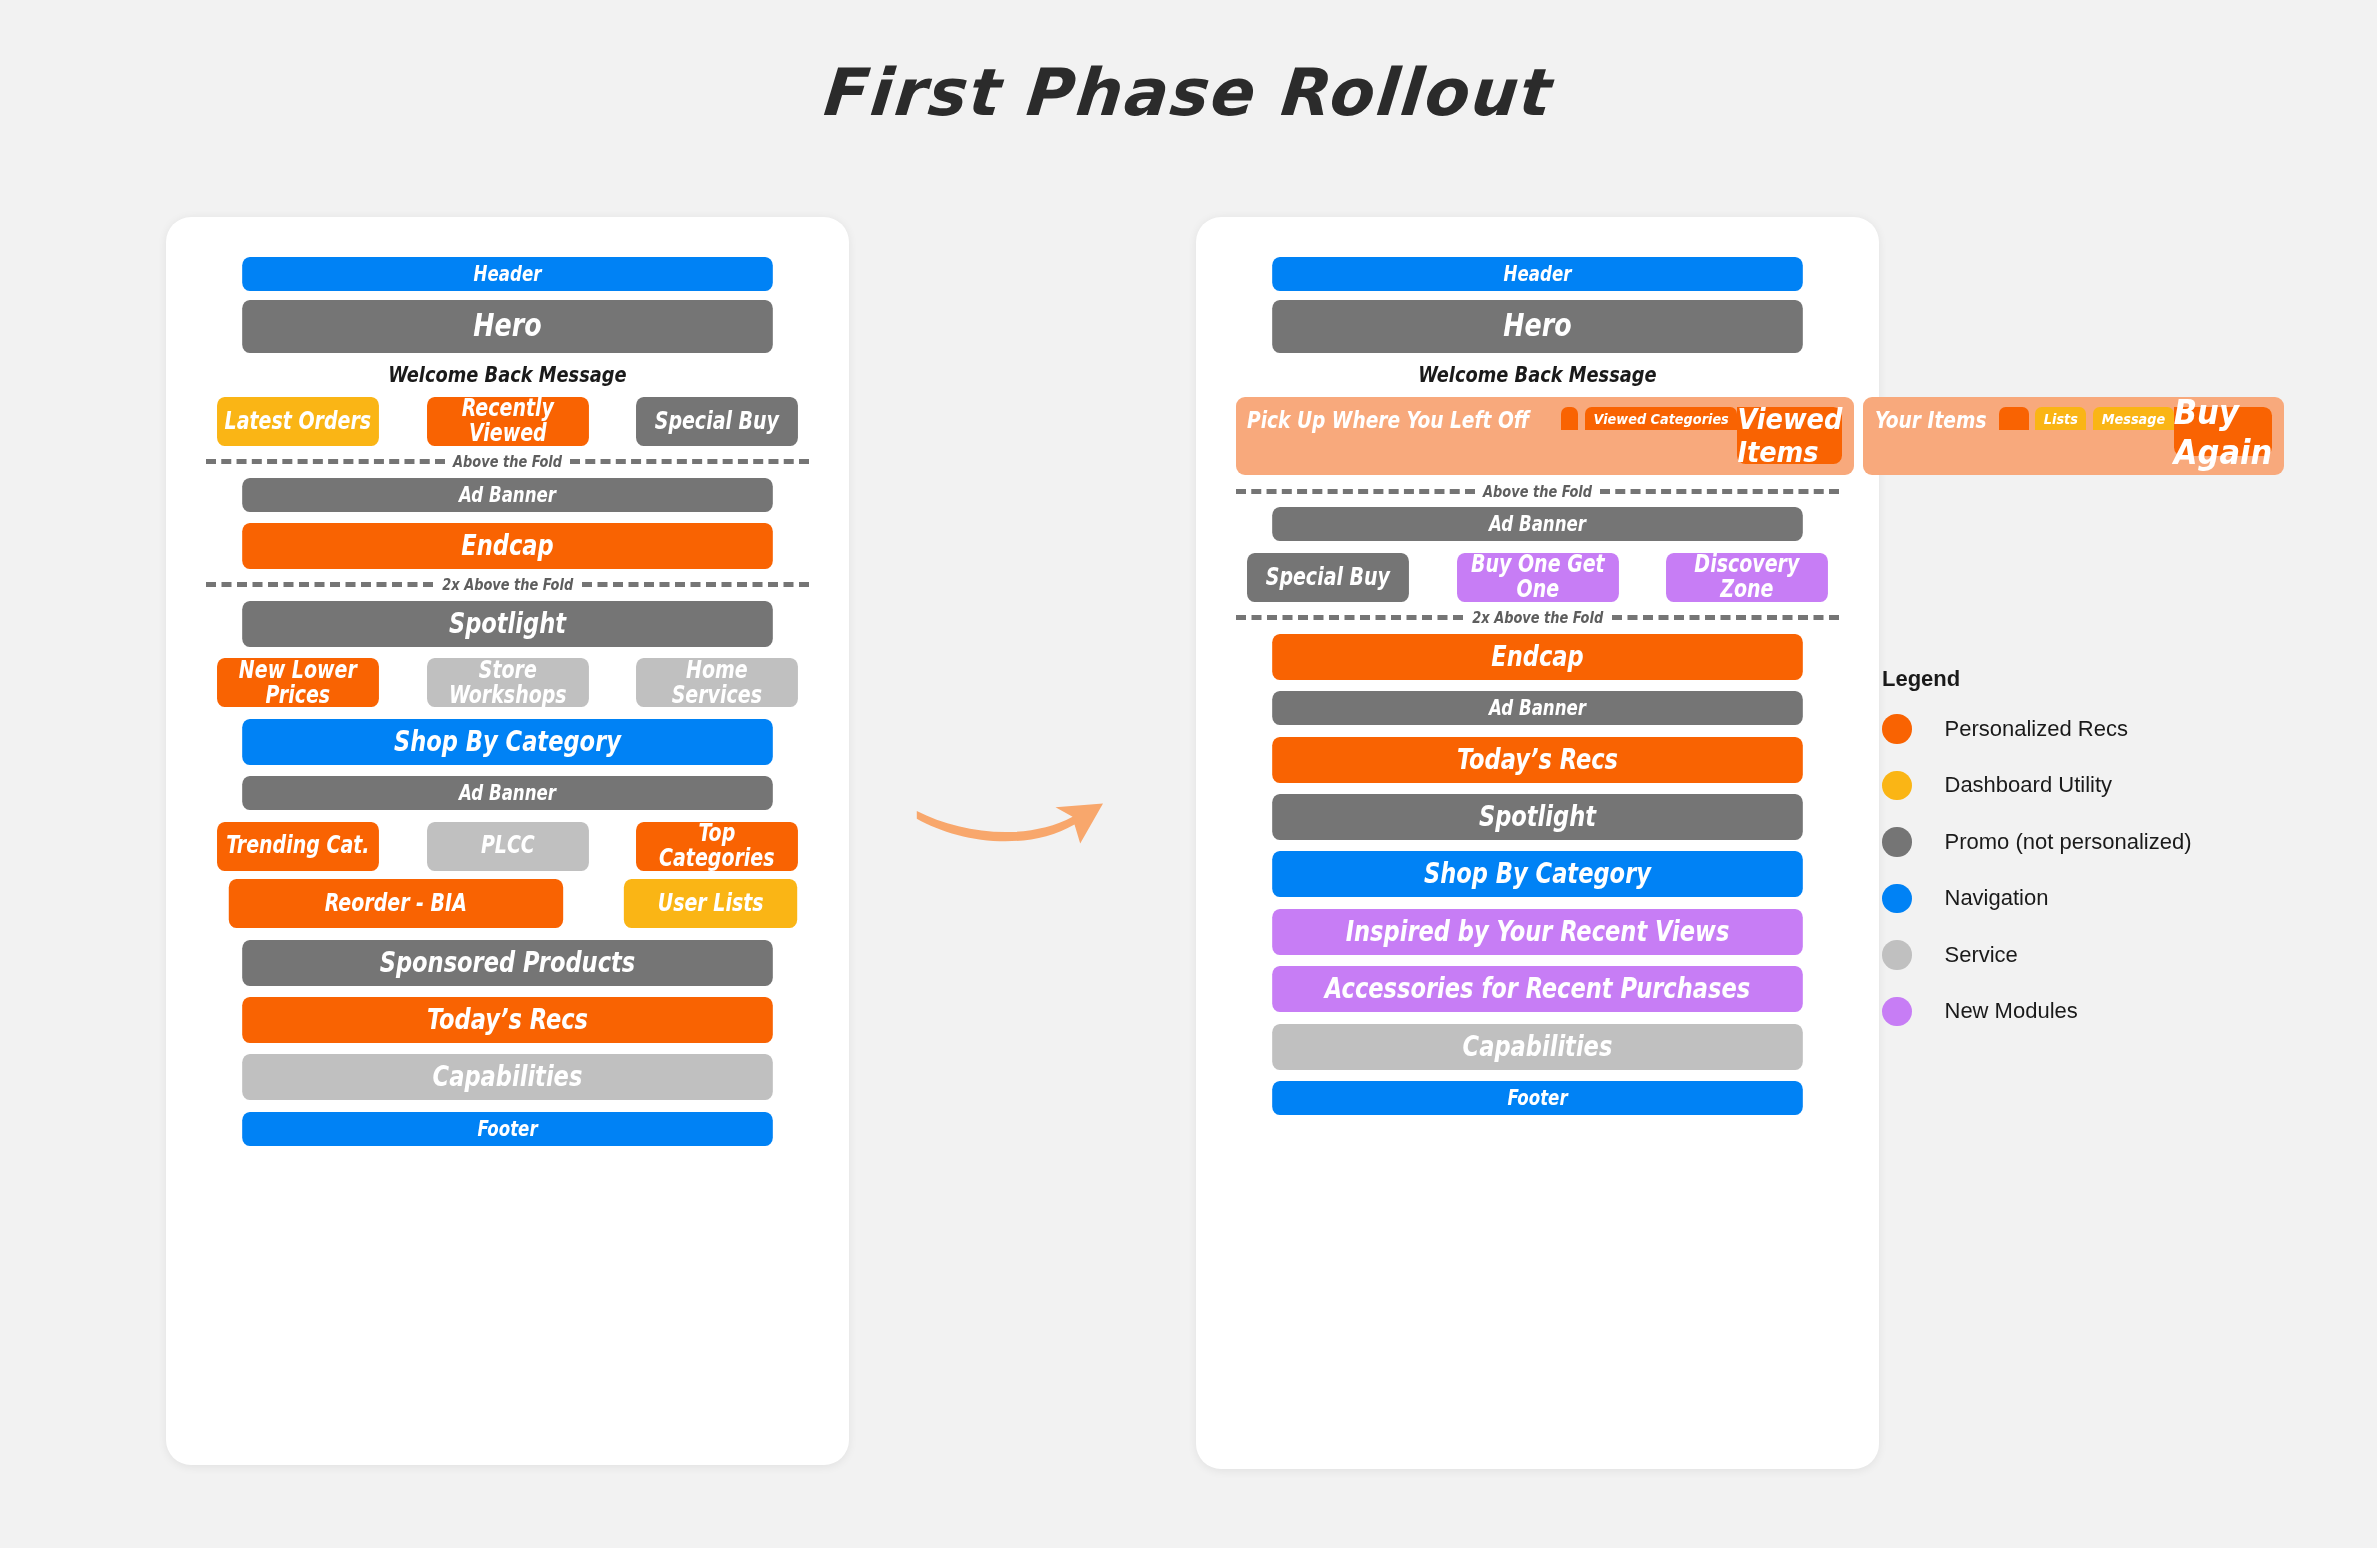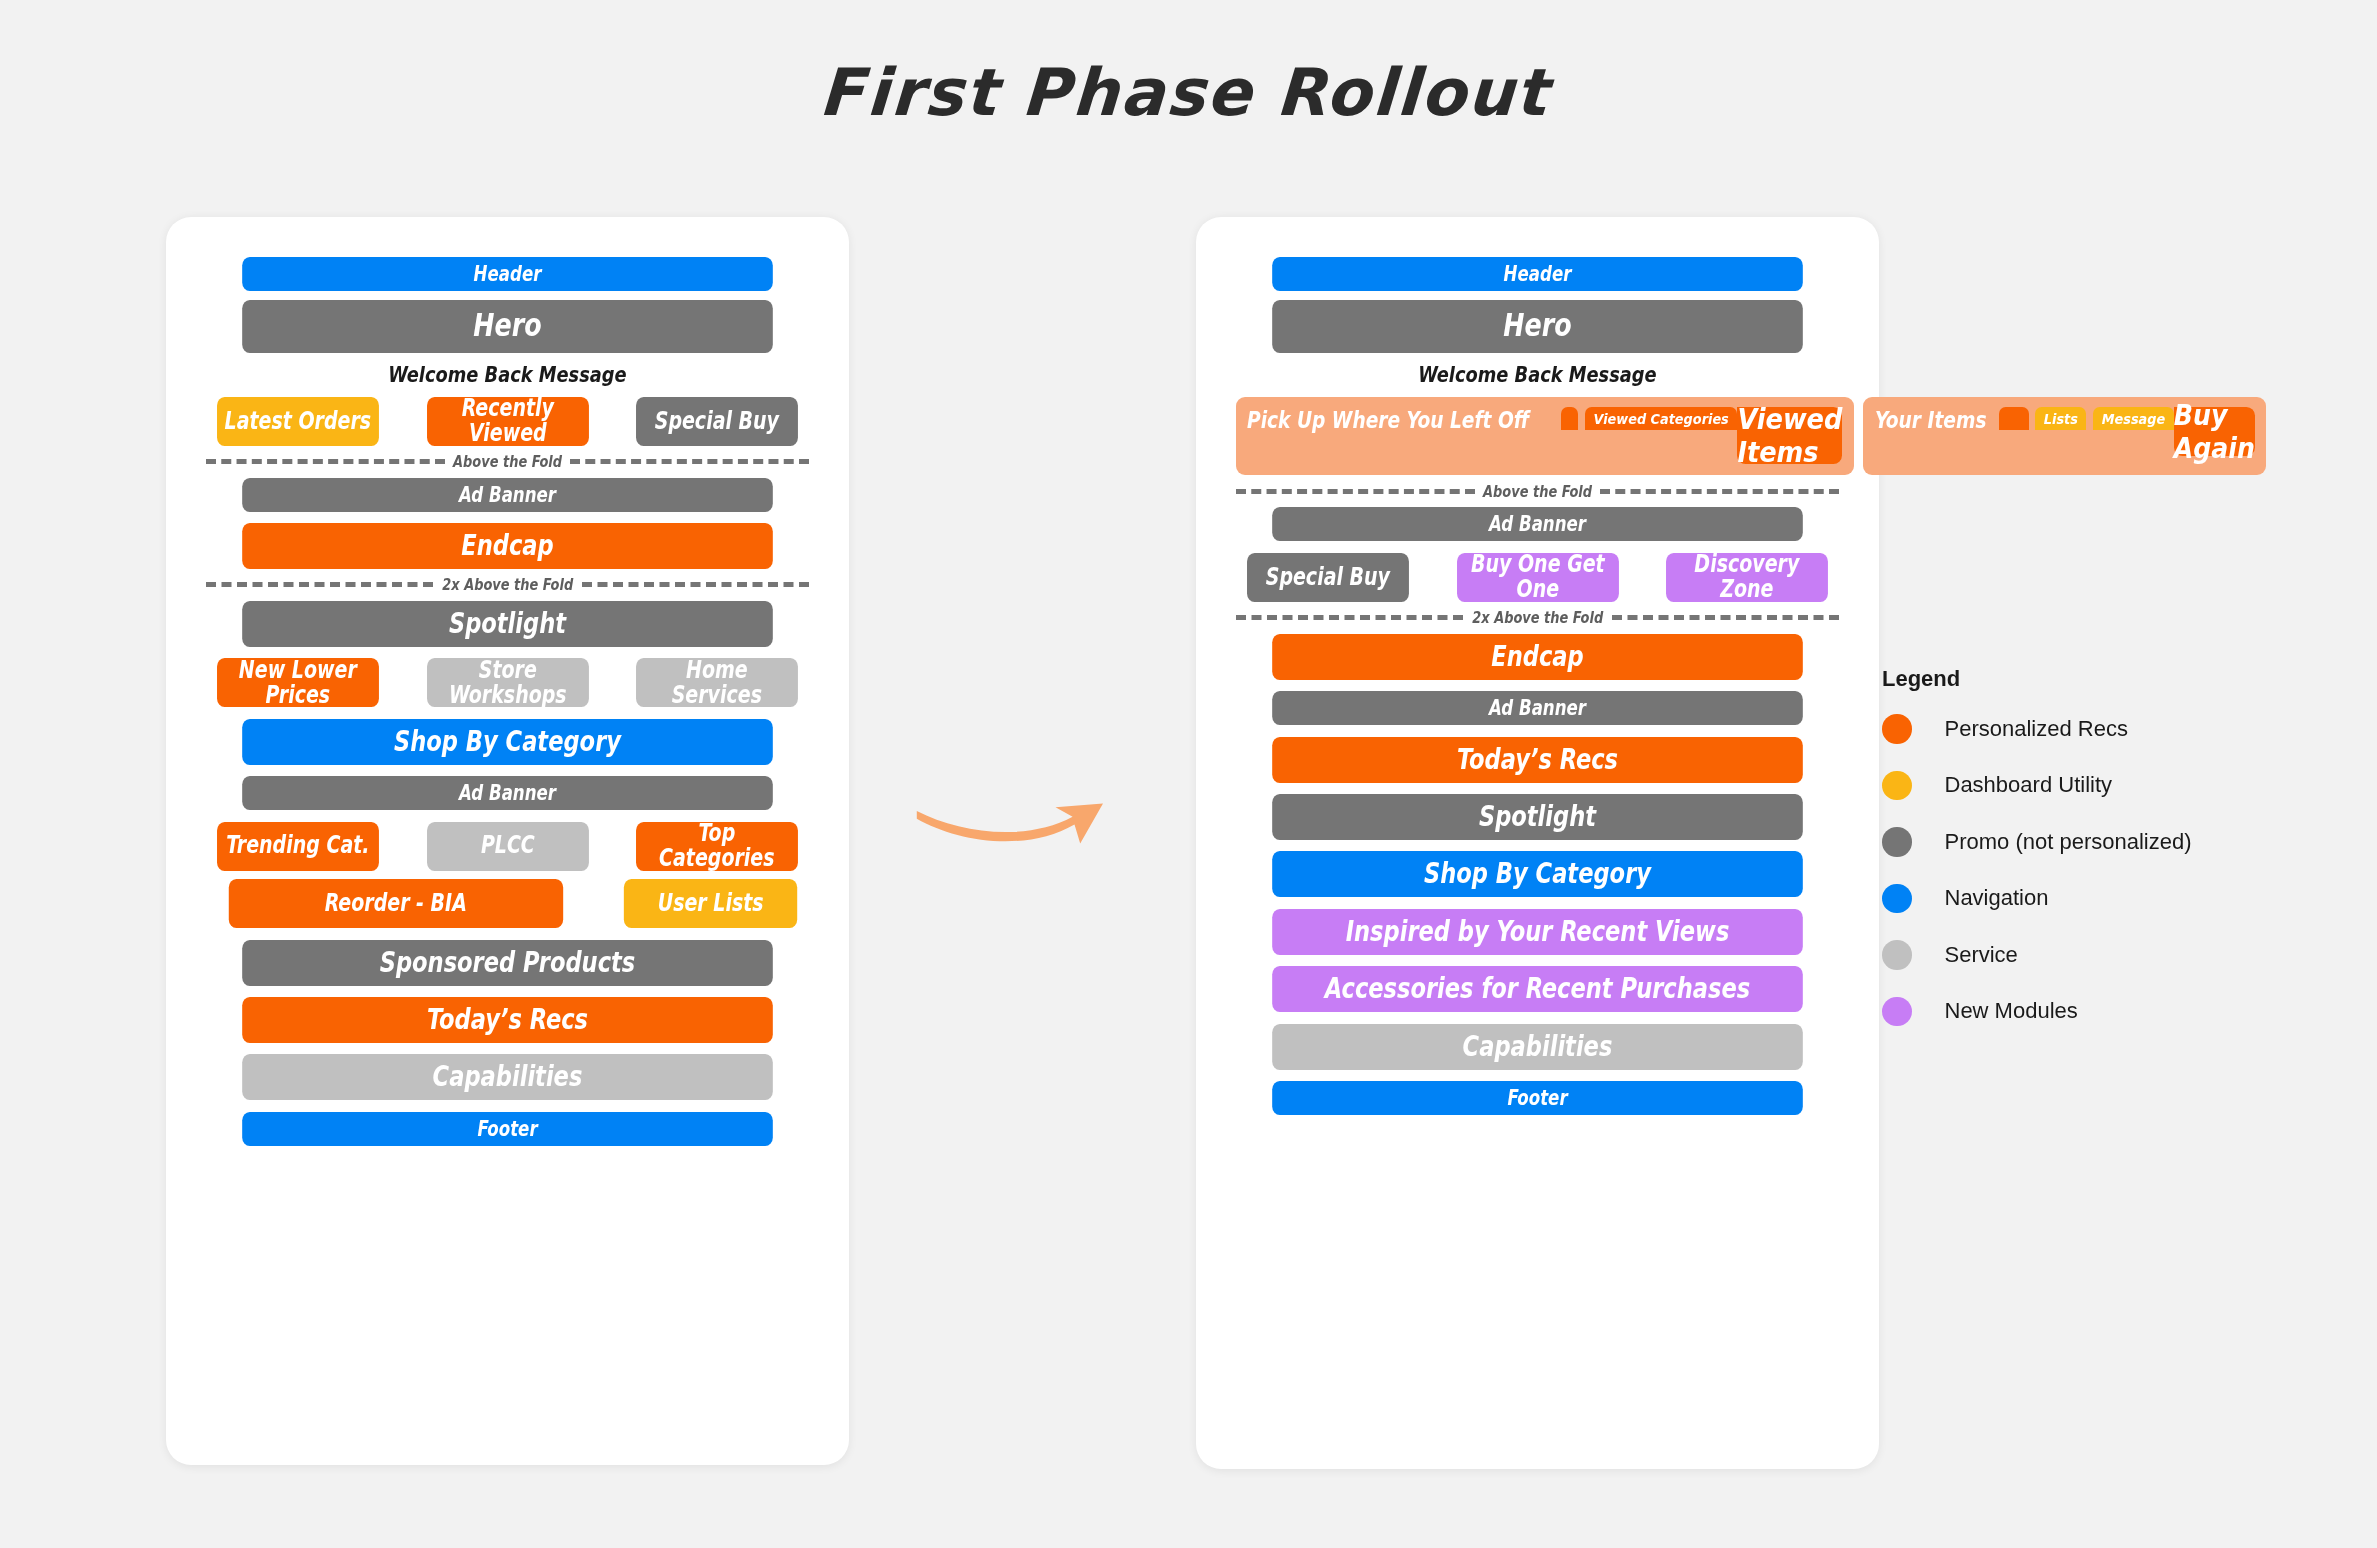--- a/index.html
+++ b/index.html
@@ -280,21 +280,21 @@
         <div class="panel-body" style="height:57px;font-size:28.5px;">Viewed Items</div>
       </div>
 
       <div class="pcard" style="flex:1 1 0">
         <div class="pcard-title">Your Items</div>
         <div class="tabstrip">
           <div class="tab tab-active" style="width:30px;"></div>
           <div class="tab tab-util">Lists</div>
           <div class="tab tab-util">Message</div>
         </div>
-        <div class="panel-body" style="height:49px;font-size:28px;">Buy Again</div>
+        <div class="panel-body" style="height:49px;font-size:34px;">Buy Again</div>
       </div>
     </div>
 
     <div class="fold">
       <div class="dash"></div>
       <div class="fold-label">Above the Fold</div>
       <div class="dash"></div>
     </div>
 
     <div class="block c-promo h-sm">Ad Banner</div>

